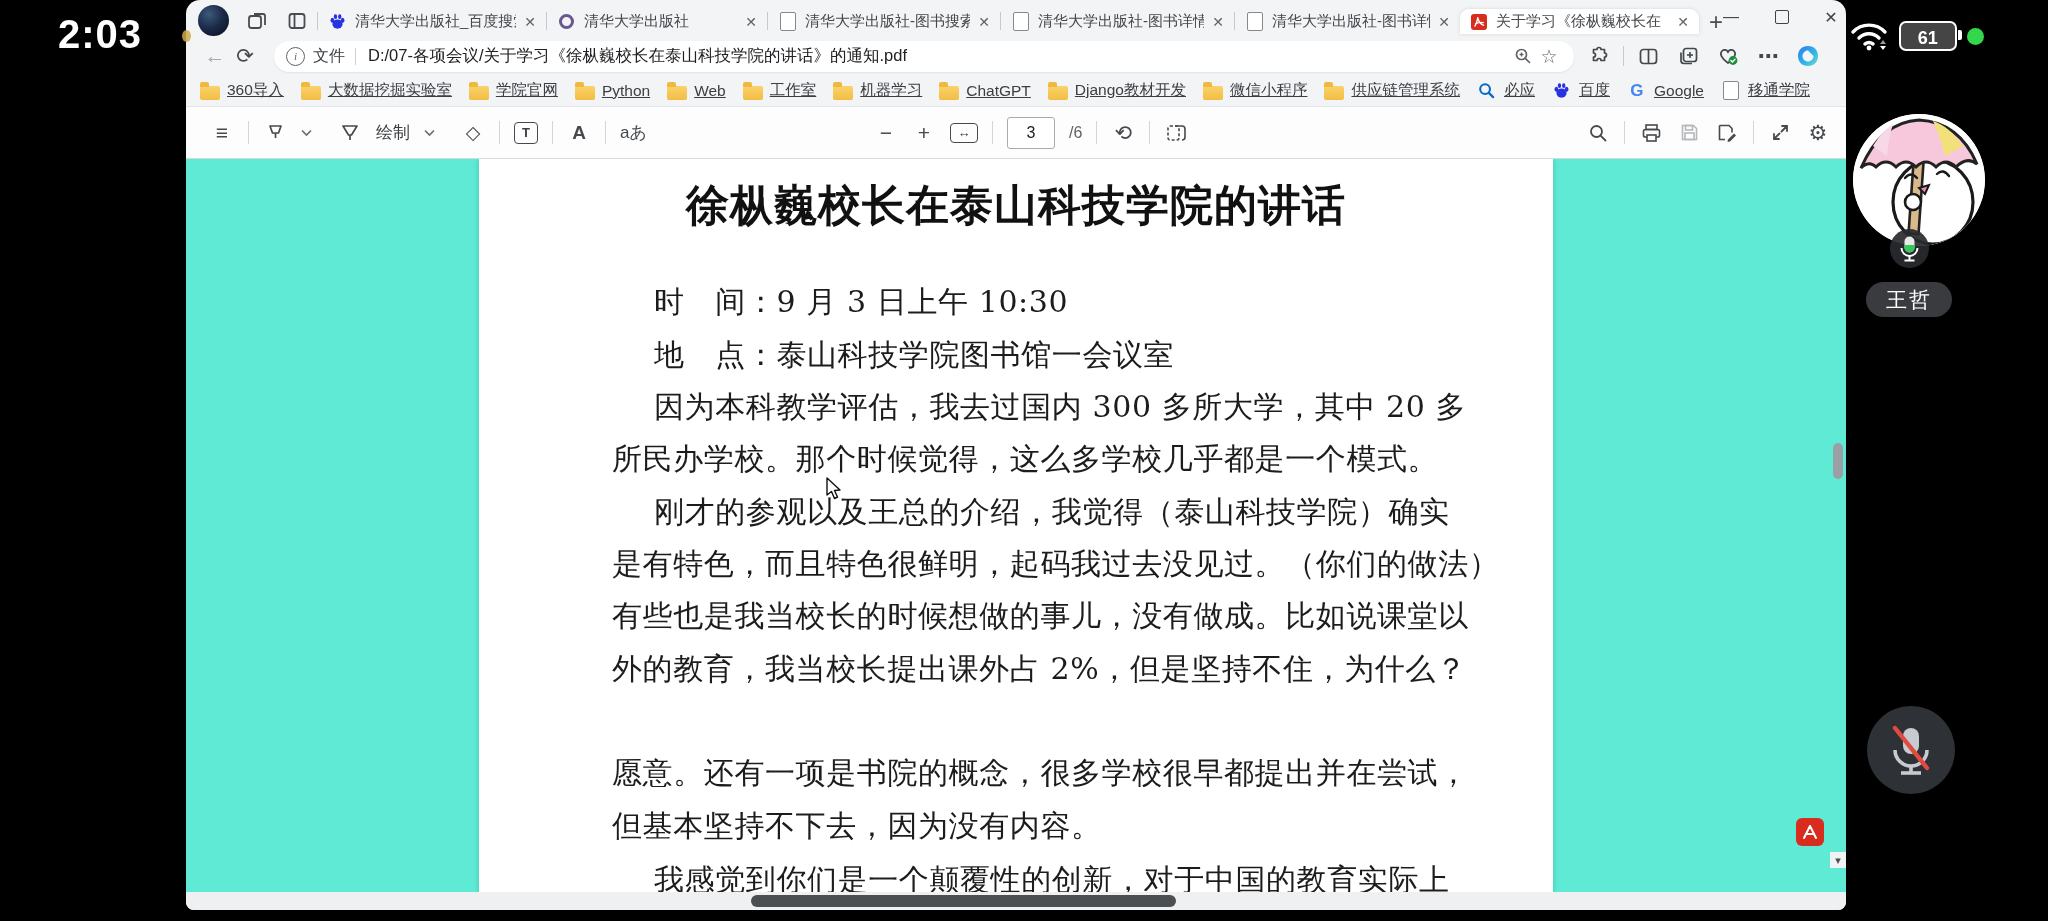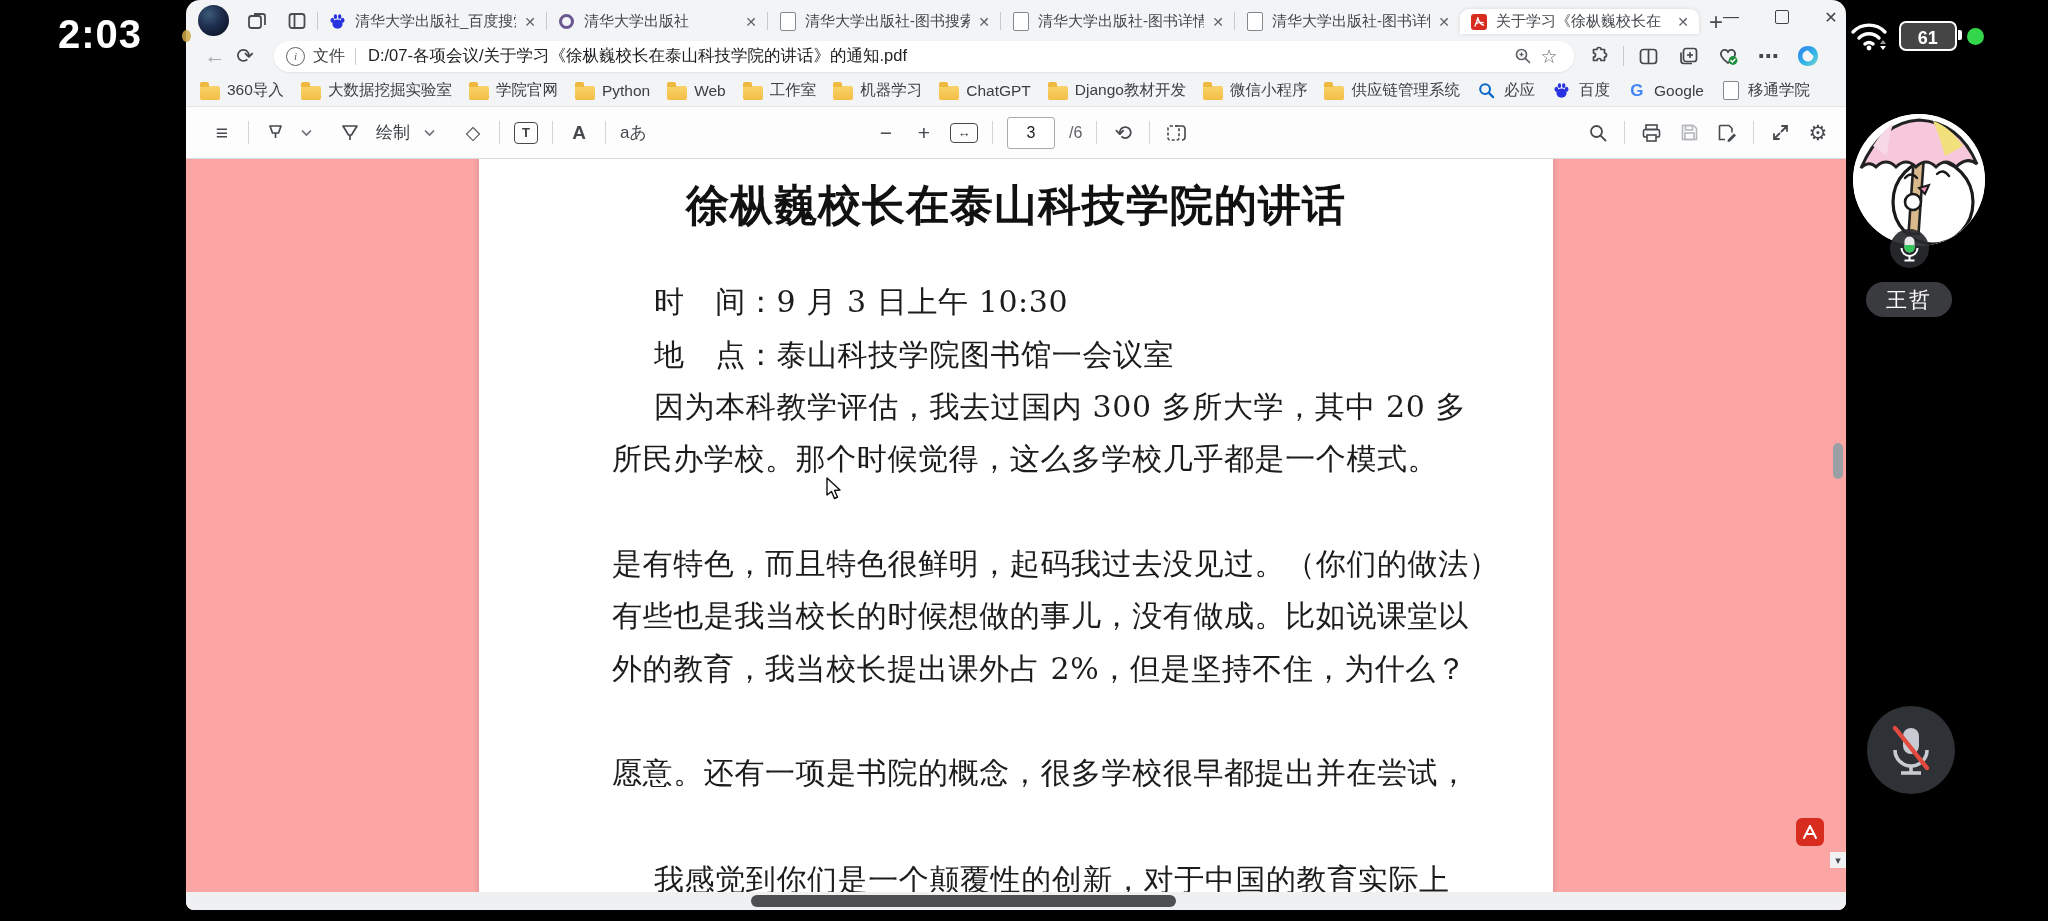--- a/index.html
+++ b/index.html
@@ -46,37 +46,37 @@
          align-items:center;justify-content:center;color:#5f6368;font-style:italic;font-family:"Liberation Serif",serif;flex:none;}
   .ob-label{font-size:16px;color:#3c4043;margin:0 10px 0 8px;}
   .ob-sep{width:1px;height:17px;background:#cdd0d4;margin-right:12px;}
   .ob-url{font-size:16.5px;color:#202124;white-space:nowrap;overflow:hidden;flex:1;}
   .ob-ic{flex:none;width:26px;display:flex;justify-content:center;color:#5f6368;font-size:17px;}
   .addr-ic{width:30px;height:30px;display:flex;align-items:center;justify-content:center;color:#44474b;margin:0 5px;flex:none;}
   .vline{width:1px;height:20px;background:#c6c9cd;margin:0 4px;flex:none;}
   
   .bmrow{height:31px;display:flex;align-items:center;padding-left:14px;}
   .bm{display:flex;align-items:center;gap:7px;margin-right:17px;flex:none;}
-  .bm span.bl{font-size:15.5px;color:#3b3e42;}
+  .bm span.bl{font-size:15.5px;color:#3b3e42;text-decoration:underline;}
   .bm .icwrap{width:20px;height:20px;display:flex;align-items:center;justify-content:center;flex:none;}
   
   .pdfbar{position:relative;height:51px;background:#fdfdfe;border-top:1px solid #e4e6e9;border-bottom:1px solid #d7dadd;}
   .tgroup{position:absolute;top:0;height:100%;display:flex;align-items:center;gap:14px;}
   .tbic{min-width:24px;height:28px;display:flex;align-items:center;justify-content:center;color:#464a4e;font-size:21px;}
   .tbsep{width:1px;height:23px;background:#d2d5d8;}
   .tblab{font-size:17px;color:#3c4043;}
   .chev-s{color:#6a6e72;}
   .pageinput{width:46px;height:30px;border:1px solid #ababab;border-radius:3px;background:#fff;
              display:flex;align-items:center;justify-content:center;font-size:16px;color:#202124;}
   .pagetotal{font-size:16px;color:#5f6368;}
   .fitw{width:26px;height:18px;border:1.7px solid #464a4e;border-radius:4px;display:flex;align-items:center;justify-content:center;font-size:13px;}
   .texttool{width:22px;height:20px;border:1.7px solid #464a4e;border-radius:4px;display:flex;align-items:center;justify-content:center;font-size:13px;font-weight:700;}
   .dim{color:#b4b8bc;}
   
-  .content{position:relative;height:735px;background:#fca5a5;overflow:hidden;}
+  .content{position:relative;height:735px;background:#5eead4;overflow:hidden;}
   .sheet{position:absolute;left:293px;top:0;width:1074px;height:735px;background:#fff;overflow:hidden;
          box-shadow:0 0 6px rgba(0,0,0,.18);}
   .doc{position:absolute;inset:0;font-family:"DejaVu Serif","Liberation Serif",serif;color:#1c1c1c;}
   .doc-title{position:absolute;top:18px;left:0;width:100%;text-align:center;font-size:43px;font-weight:700;letter-spacing:1px;color:#111;}
   .dline{position:absolute;left:133px;font-size:30px;letter-spacing:.6px;white-space:nowrap;}
   .ind{margin-left:42px;}
   .vsb{position:absolute;right:3px;top:284px;width:10px;height:36px;background:#9aa0a6;border-radius:5px;}
   .vsb-btn{position:absolute;right:0;bottom:26px;width:16px;height:16px;background:#f1f2f3;color:#4a4d50;
            font-size:11px;display:flex;align-items:center;justify-content:center;}
   .hsb-track{position:absolute;left:0;bottom:0;width:100%;height:18px;background:#eff0f2;}
@@ -467,24 +467,26 @@
     </div>
 
     <div class="content">
       <div class="sheet">
         <div class="doc">
           <div class="doc-title">徐枞巍校长在泰山科技学院的讲话</div>
           <div class="dline ind" style="top:123px">时　间：9 月 3 日上午 10:30</div>
           <div class="dline ind" style="top:176px">地　点：泰山科技学院图书馆一会议室</div>
           <div class="dline ind" style="top:228px">因为本科教学评估，我去过国内 300 多所大学，其中 20 多</div>
           <div class="dline" style="top:280px">所民办学校。那个时候觉得，这么多学校几乎都是一个模式。</div>
+          <div class="dline ind" style="top:333px">刚才的参观以及王总的介绍，我觉得（泰山科技学院）确实</div>
           <div class="dline" style="top:385px">是有特色，而且特色很鲜明，起码我过去没见过。（你们的做法）</div>
           <div class="dline" style="top:437px">有些也是我当校长的时候想做的事儿，没有做成。比如说课堂以</div>
           <div class="dline" style="top:490px">外的教育，我当校长提出课外占 2%，但是坚持不住，为什么？</div>
           <div class="dline" style="top:594px">愿意。还有一项是书院的概念，很多学校很早都提出并在尝试，</div>
+          <div class="dline" style="top:647px">但基本坚持不下去，因为没有内容。</div>
           <div class="dline ind" style="top:701px">我感觉到你们是一个颠覆性的创新，对于中国的教育实际上</div>
         </div>
       </div>
       <div class="vsb"></div>
       <div class="vsb-btn">▾</div>
 
     </div>
 
     <div class="hsb-track" style="position:absolute;">
       <div class="hsb-thumb"></div>

